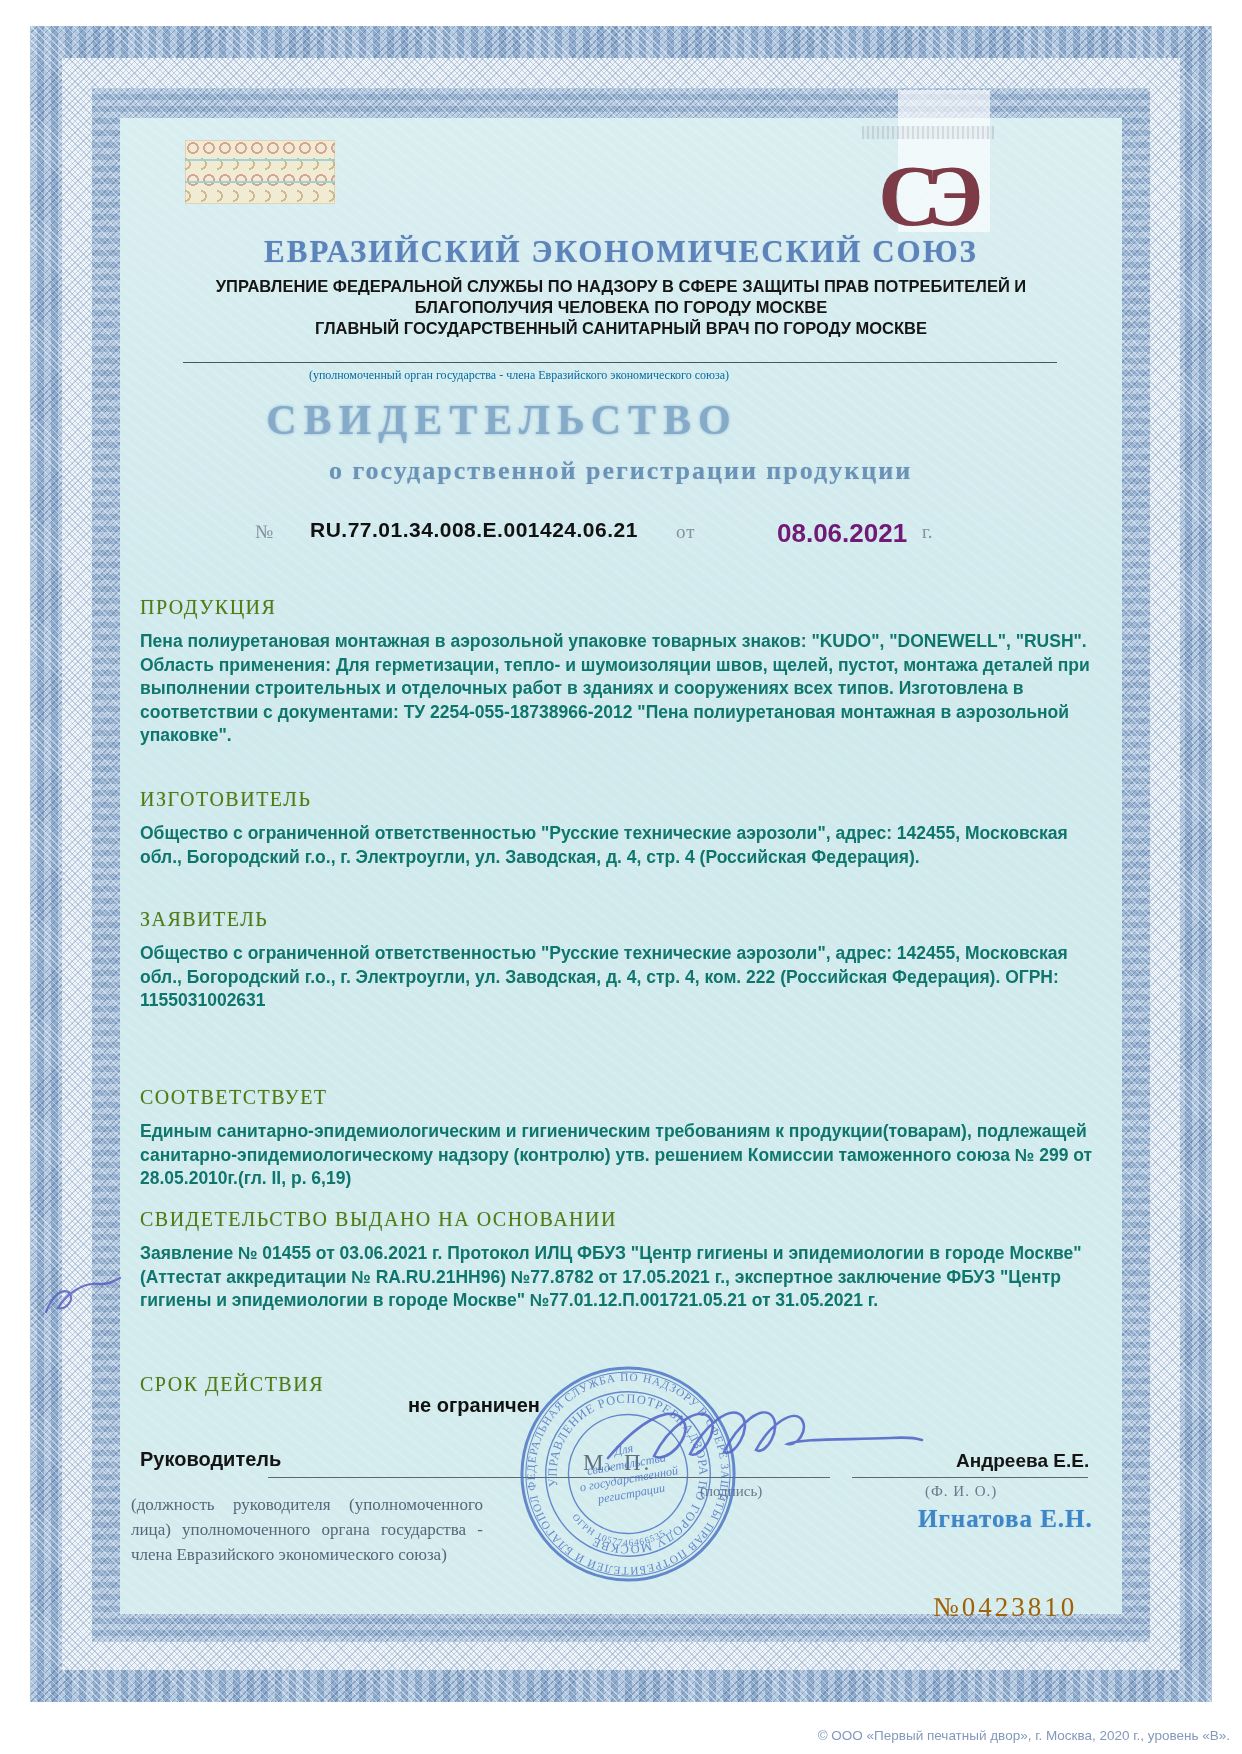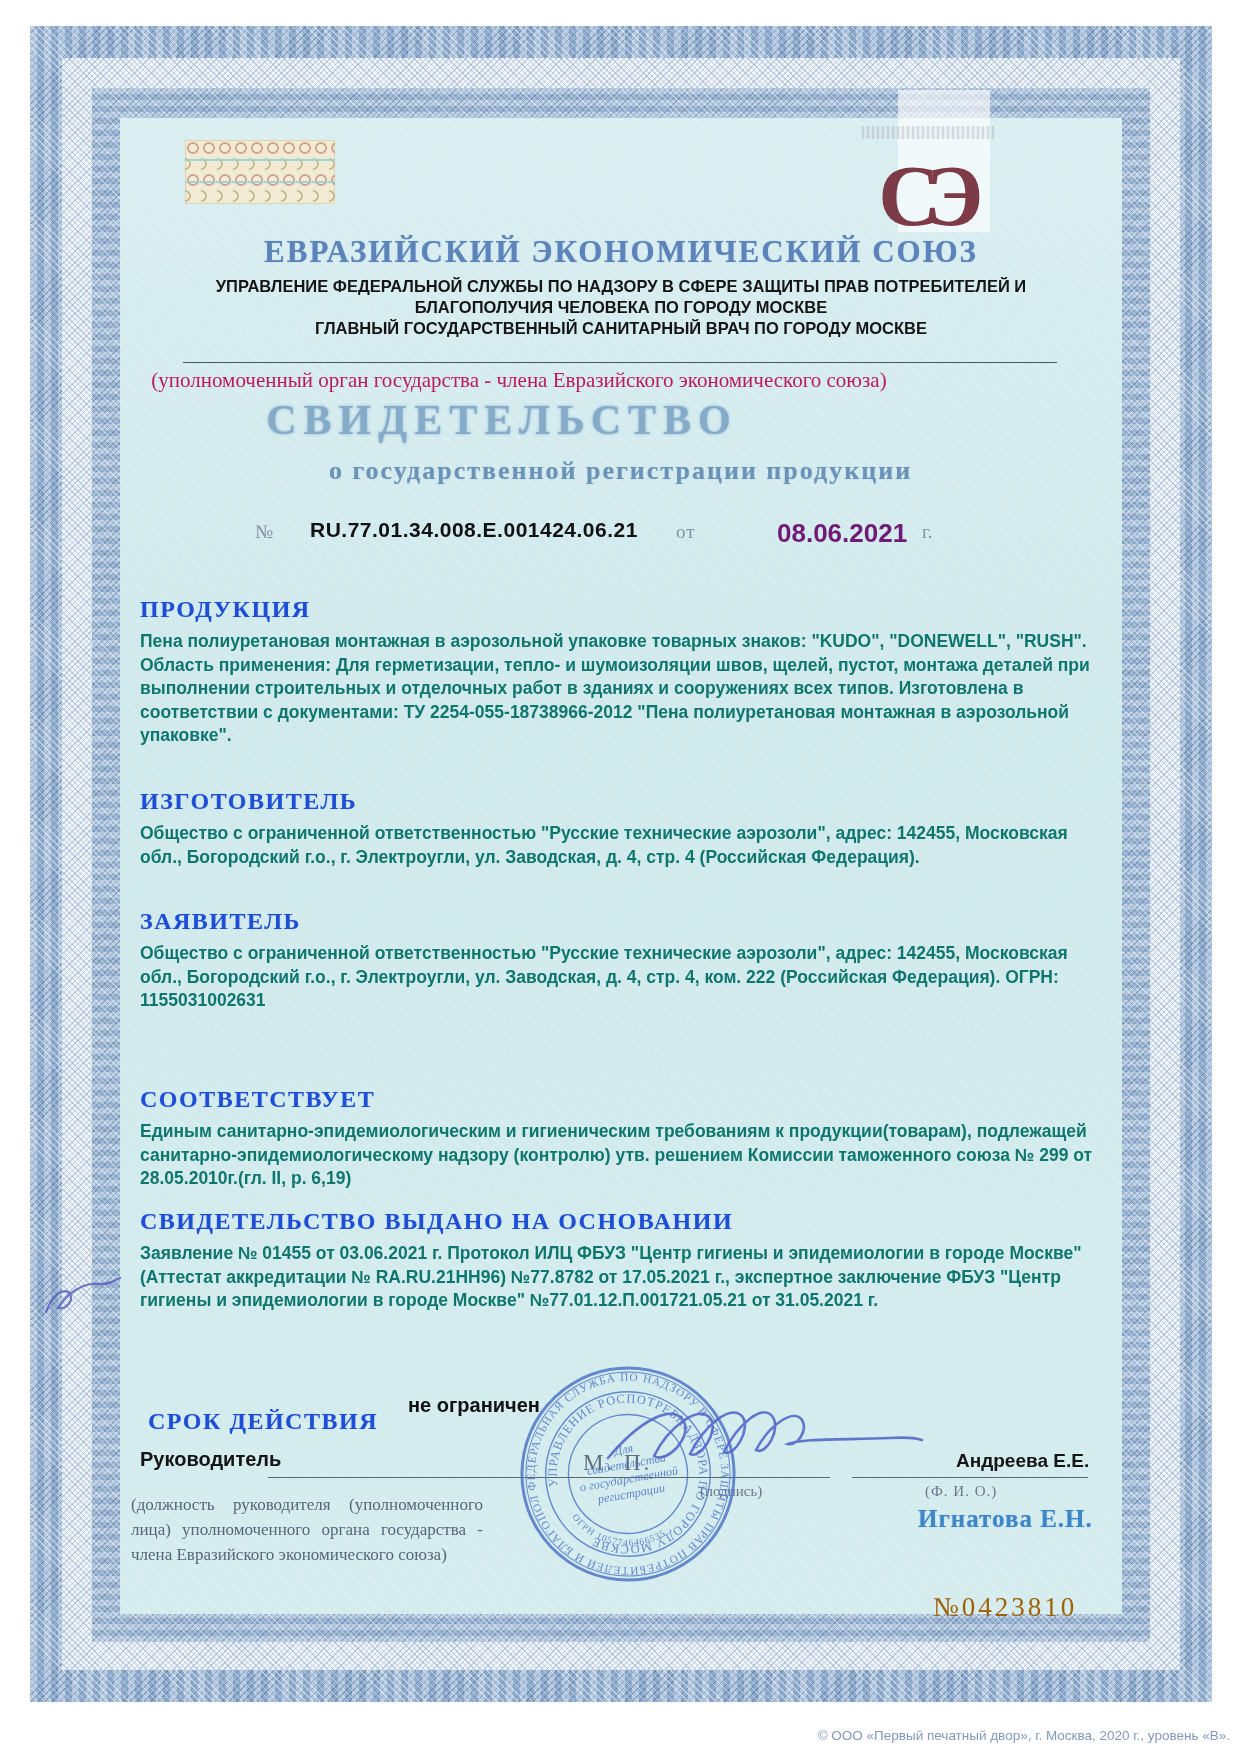--- a/index.html
+++ b/index.html
@@ -74,21 +74,21 @@
   .authority{
     position:absolute;left:0;top:276px;width:1242px;text-align:center;
     font-size:16.5px;font-weight:700;color:#151515;line-height:21px;
   }
   .sep-line{
     position:absolute;left:183px;top:362px;width:874px;height:0;
     border-top:1.5px solid #46566a;
   }
   .authority-note{
     position:absolute;left:0;top:368px;width:1038px;text-align:center;
-    font-family:"Liberation Serif",serif;font-size:21px;color:#be185d;
+    font-family:"Liberation Serif",serif;font-size:12px;color:#0369a1;
   }
   .doc-title{
     position:absolute;left:0;top:396px;width:1004px;text-align:center;
     font-family:"Liberation Serif",serif;font-weight:bold;font-size:42px;
     color:#85abc9;letter-spacing:7px;text-shadow:0 0 3px rgba(120,160,200,.75);
   }
   .doc-subtitle{
     position:absolute;left:0;top:456px;width:1241px;text-align:center;
     font-family:"Liberation Serif",serif;font-weight:bold;font-size:26px;
     color:#6b93b8;letter-spacing:2px;text-shadow:0 0 1px rgba(107,147,184,.5);
@@ -99,33 +99,33 @@
   .lbl-ot{left:676px;top:521px;letter-spacing:1px;}
   .lbl-g{left:922px;top:521px;}
   .num-value{
     position:absolute;left:310px;top:518px;font-size:21px;font-weight:700;color:#111;
     letter-spacing:.5px;
   }
   .date-value{position:absolute;left:768px;top:518px;font-size:26px;font-weight:700;color:#701a75;margin-left:9px;}
   
   .sec-heading{
     position:absolute;left:140px;
-    font-family:"Liberation Serif",serif;font-size:24px;color:#1d4ed8;
-    letter-spacing:1.5px;text-shadow:0 0 1px rgba(126,147,170,.45);font-weight:bold;
+    font-family:"Liberation Serif",serif;font-size:20px;color:#4d7c0f;
+    letter-spacing:1.5px;text-shadow:0 0 1px rgba(126,147,170,.45);
   }
   .sec-body{
     position:absolute;left:140px;width:968px;
     font-size:17.5px;font-weight:700;color:#0f766e;line-height:23.5px;
   }
   .h-product{top:596px;}  .b-product{top:630px;}
   .h-manufacturer{top:788px;} .b-manufacturer{top:822px;}
   .h-applicant{top:908px;}    .b-applicant{top:942px;}
   .h-conforms{top:1086px;}    .b-conforms{top:1120px;}
   .h-basis{top:1208px;}       .b-basis{top:1242px;}
-  .h-validity{top:1408px;margin-left:8px;}
+  .h-validity{top:1373px;}
   .validity-value{position:absolute;left:408px;top:1394px;font-size:20px;font-weight:700;color:#111;}
   
   .head-label{position:absolute;left:140px;top:1448px;font-size:20px;font-weight:700;color:#141414;}
   .sig-line{position:absolute;height:0;border-top:1.2px solid #5c6672;top:1477px;}
   .sig-line-a{left:268px;width:562px;}
   .sig-line-b{left:852px;width:236px;}
   .caption{
     position:absolute;font-family:"Liberation Serif",serif;font-size:15px;color:#67788c;
   }
   .cap-sign{left:700px;top:1483px;}

